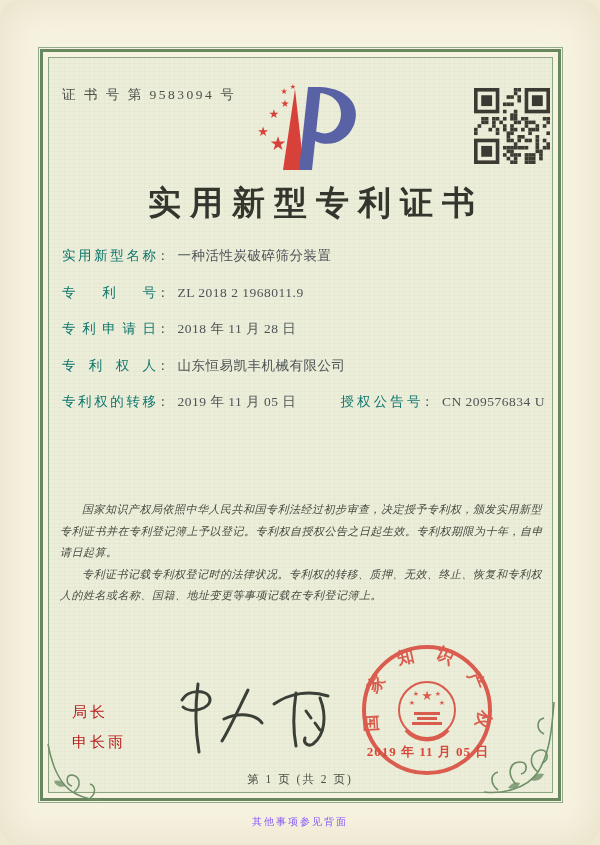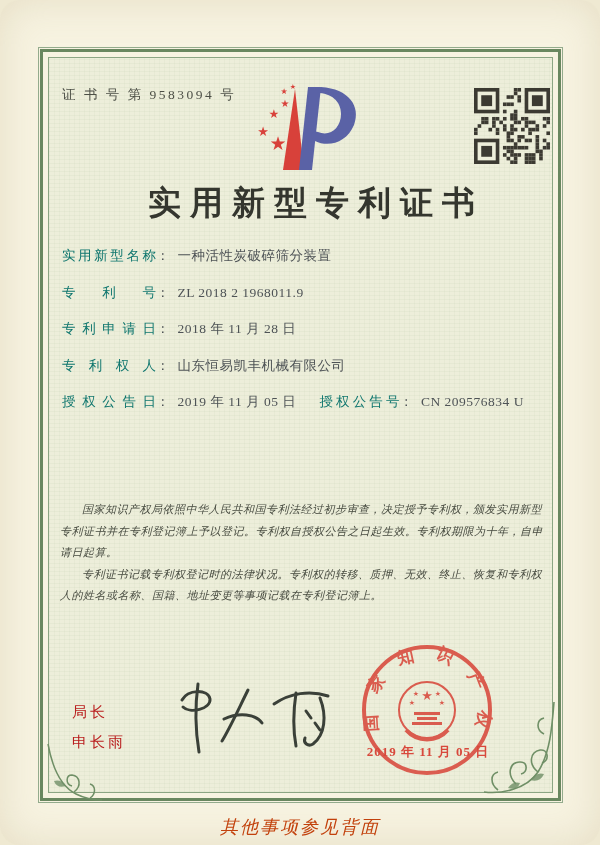--- a/index.html
+++ b/index.html
@@ -50,21 +50,21 @@
   }
   .frow{ height:18px; margin-bottom:18.5px; white-space:nowrap; }
   .flabel{
     display:inline-block; width:94px;
     text-align:justify; text-align-last:justify;
     color:#0f766e;
   }
   .fcolon{ margin-right:8px; }
   .fvalue{ letter-spacing:.5px; }
   .frow-double{ display:flex; }
-  .pair2{ margin-left:23px; }
+  .pair2{ margin-left:44px; }
   .pair2 .flabel{ width:80px; }
   .paras{
     position:absolute; left:60px; top:499px; width:486px;
     font-size:11px; line-height:21.5px; color:#474b40;
     font-style:italic; letter-spacing:.5px;
   }
   .paras p{ text-indent:2em; }
   .signoff{
     position:absolute; left:72px; top:697px;
     font-size:15px; letter-spacing:3px; color:#b91c1c; line-height:30px;
@@ -75,22 +75,22 @@
     position:absolute; left:348px; top:743px; width:160px;
     text-align:center; font-size:13px; letter-spacing:1px;
     color:#d8493c; font-weight:600;
   }
   .footer-page{
     position:absolute; left:150px; top:772px; width:300px;
     text-align:center; font-size:11.5px; letter-spacing:2px; color:#4a4f43;
   }
   .back-note{
     position:absolute; left:150px; top:815px; width:300px;
-    text-align:center; font-size:18px; letter-spacing:2px;
-    color:#c2410c; font-style:italic;
+    text-align:center; font-size:10px; letter-spacing:2px;
+    color:#8b5cf6; 
   }
   .flourish-r{ position:absolute; left:478px; top:698px; }
   .flourish-l{ position:absolute; left:44px; top:742px; transform:scaleX(-1); }
 </style>
 </head>
 <body>
 
 <div class="page">
 
   <div class="frame">
@@ -240,21 +240,21 @@
       <span class="flabel">专利号</span><span class="fcolon">：</span><span class="fvalue">ZL 2018 2 1968011.9</span>
     </div>
     <div class="frow">
       <span class="flabel">专利申请日</span><span class="fcolon">：</span><span class="fvalue">2018 年 11 月 28 日</span>
     </div>
     <div class="frow">
       <span class="flabel">专利权人</span><span class="fcolon">：</span><span class="fvalue">山东恒易凯丰机械有限公司</span>
     </div>
     <div class="frow frow-double">
       <span>
-        <span class="flabel">授权公告日</span><span class="fcolon">：</span><span class="fvalue">2019 年 11 月 05 日</span>
+        <span class="flabel">专利权的转移</span><span class="fcolon">：</span><span class="fvalue">2019 年 11 月 05 日</span>
       </span>
       <span class="pair2">
         <span class="flabel">授权公告号</span><span class="fcolon">：</span><span class="fvalue">CN 209576834 U</span>
       </span>
     </div>
   </div>
 
   <div class="paras">
     <p>国家知识产权局依照中华人民共和国专利法经过初步审查，决定授予专利权，颁发实用新型专利证书并在专利登记簿上予以登记。专利权自授权公告之日起生效。专利权期限为十年，自申请日起算。</p>
     <p>专利证书记载专利权登记时的法律状况。专利权的转移、质押、无效、终止、恢复和专利权人的姓名或名称、国籍、地址变更等事项记载在专利登记簿上。</p>
@@ -322,15 +322,16 @@
     <g fill="none" stroke="#6f8f66" stroke-width="1.5">
       <path d="M56,2 C52,24 44,44 28,52 C18,57 8,58 2,58"></path>
       <path d="M30,50 C22,44 24,34 32,33 C38,33 39,42 32,44"></path>
       <path d="M14,56 C8,52 8,44 14,42"></path>
     </g>
     <g fill="#6f8f66" opacity=".8">
       <path d="M38,44 q5,-7 12,-5 q-3,8 -12,5"></path>
     </g>
   </svg>
 
+  <div class="footer-page">第 1 页 (共 2 页)</div>
   <div class="back-note">其他事项参见背面</div>
 
 </div>
 
 </body></html>

